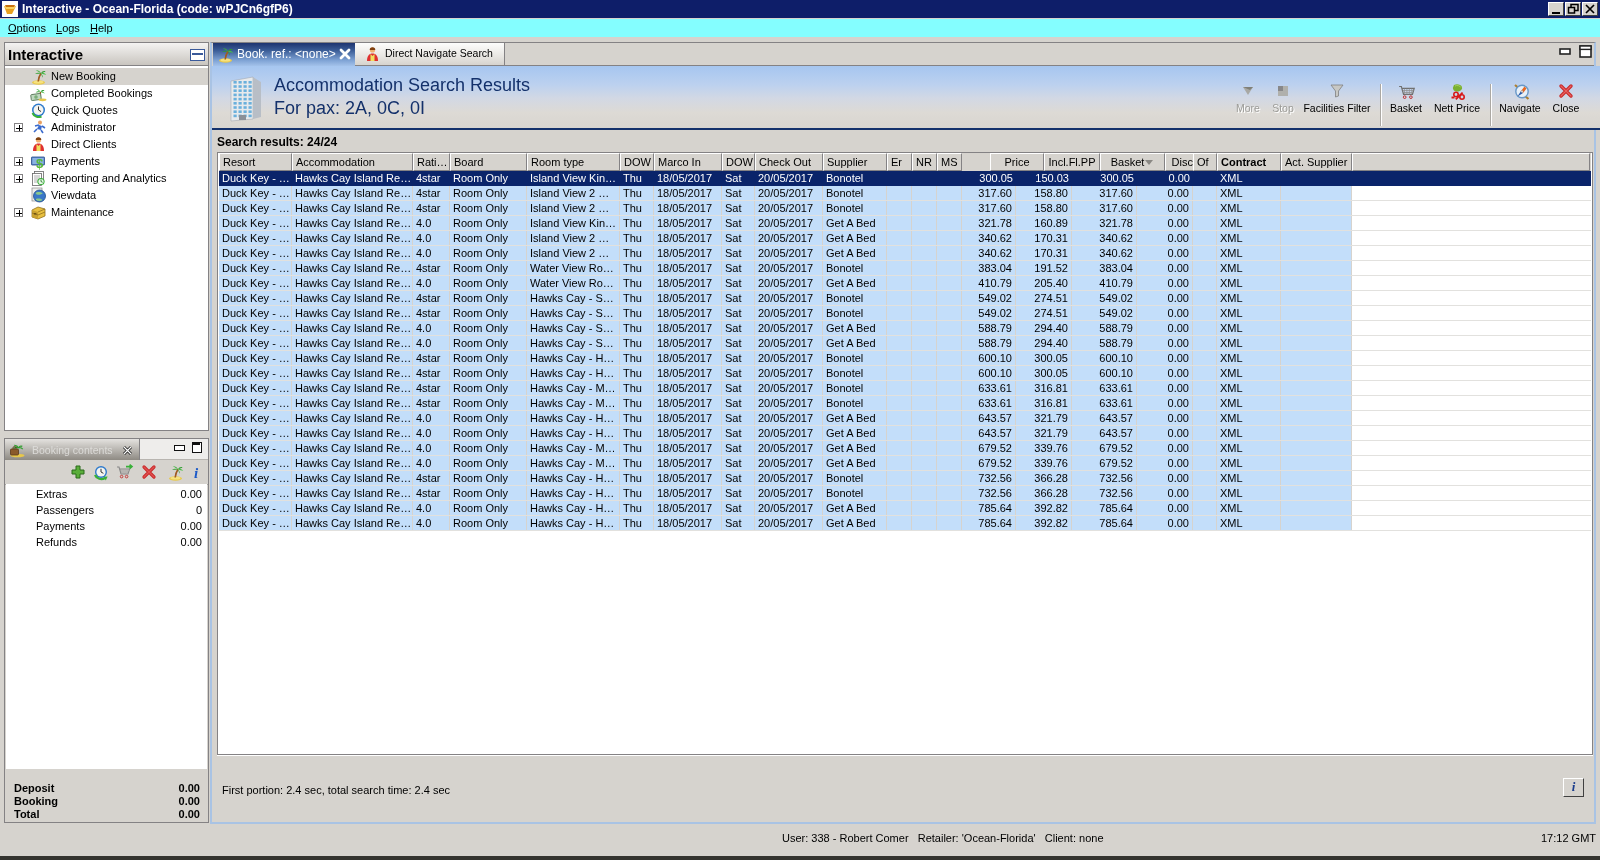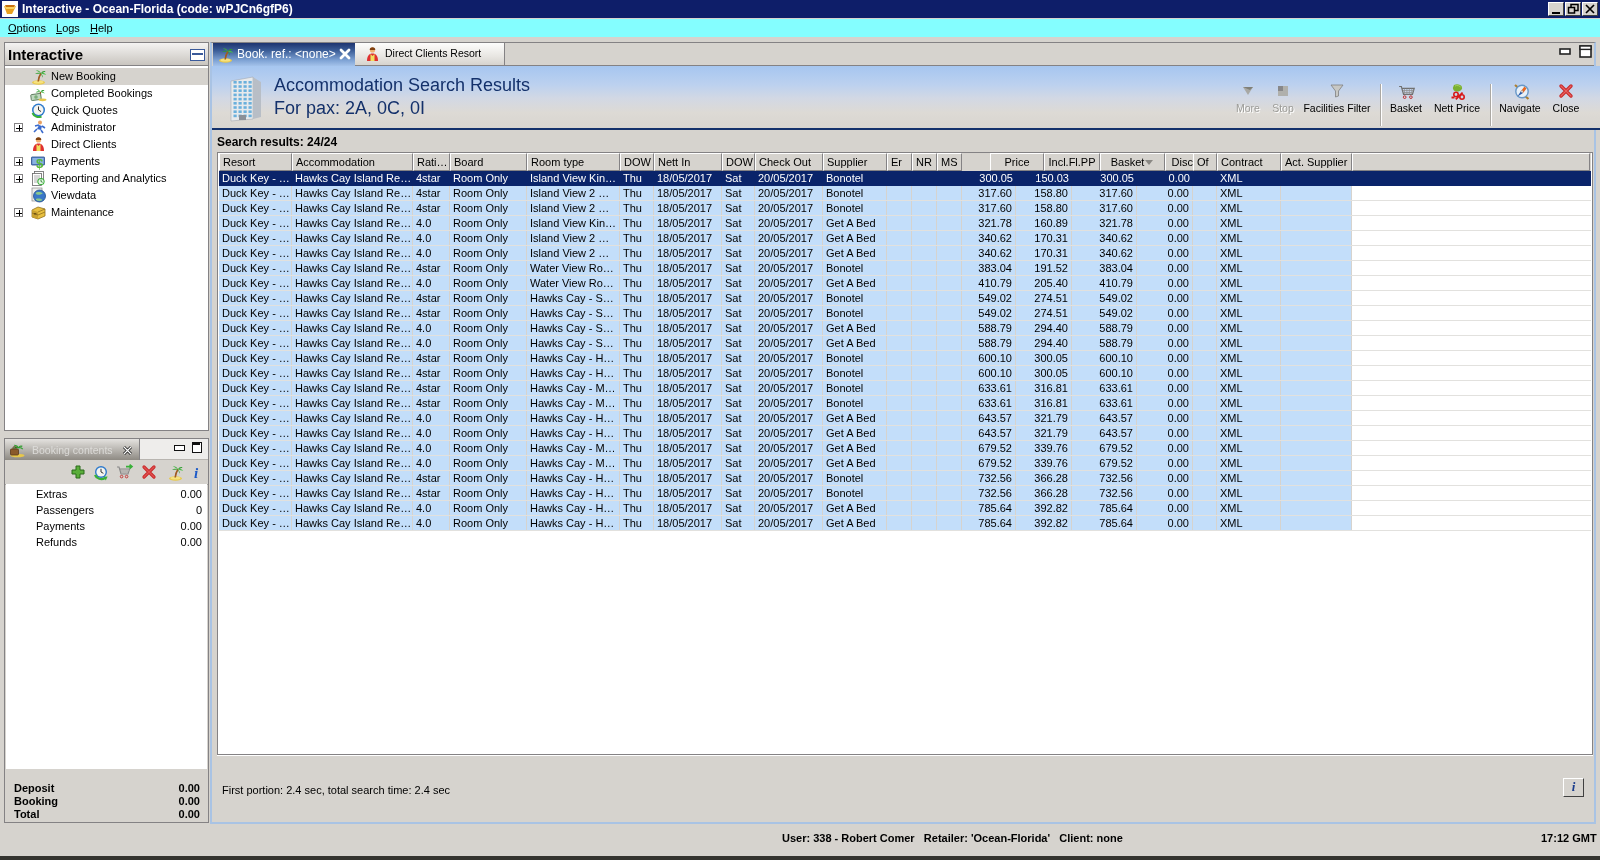--- a/index.html
+++ b/index.html
@@ -76,21 +76,21 @@
 .drow.sel .dcell { border-right:none; height:15px; line-height:15px; }
 .dcell.num { text-align:right; padding-right:3px; }
 
 #footinfo { position:absolute; left:0px; top:713px; width:1382px; height:50px; background:#D6D3CE; font-size:11px; }
 #footinfo .ibtn { position:absolute; right:10px; top:22px; width:21px; height:19px; background:#D6D3CE; border-top:1px solid #fff; border-left:1px solid #fff; border-right:1px solid #404040; border-bottom:1px solid #404040; color:#1A3C8C; font-weight:bold; font-size:13px; text-align:center; font-family:"Liberation Serif",serif; font-style:italic; }
 
 #bottabs { position:absolute; left:0px; top:763px; width:1382px; height:19px; font-size:10.5px; }
 .btab { position:absolute; top:0; height:19px; line-height:18px; border-right:1px solid #848284; border-bottom:1px solid #848284; border-left:1px solid #fff; padding:0 5px; background:#D6D3CE; white-space:nowrap; }
 
 #statusbar { position:absolute; left:0; top:827px; width:1600px; height:28px; background:#D6D3CE; font-size:11px; z-index:5; }
-#statusbar span { white-space:nowrap;font-weight:bold; }
+#statusbar span { white-space:nowrap; }
 #bottomstrip { position:absolute; left:0; top:856px; width:1600px; height:4px; background:#34342F; z-index:5; }
 </style>
 </head>
 <body>
 <div id="titlebar">
   <div class="ticon">
     <svg width="16" height="16" viewBox="0 0 16 16">
       <polygon points="2,5 14,5 10,13 5,13" fill="#E8A020"></polygon>
       <polygon points="2,5 14,5 12,8 4,8" fill="#F8D060"></polygon>
       <polygon points="3,4 13,4 12,6 4,6" fill="#C87010"></polygon>
@@ -324,21 +324,21 @@
           <path d="M2,2 L10,10 M10,2 L2,10" stroke="#fff" stroke-width="2.8" stroke-linecap="round"></path>
         </svg>
     </div>
     <div id="mtab2">
         <div style="position:absolute;left:9px;top:3px;"><svg width="17" height="17" viewBox="0 0 17 17">
   <circle cx="8.5" cy="4" r="2.6" fill="#F0B070"></circle>
   <path d="M8.5,1.2 A2.8,2.8 0 0 1 11.3,4 L5.7,4 A2.8,2.8 0 0 1 8.5,1.2" fill="#804010"></path>
   <path d="M3,15 C3,10 5,7.5 8.5,7.5 C12,7.5 14,10 14,15 Z" fill="#E03030"></path>
   <path d="M6.5,8 L8.5,10 L10.5,8 L10.5,15 L6.5,15 Z" fill="#F0E060"></path>
   </svg></div>
-        <span style="position:absolute;left:30px;top:4px;">Direct Clients Resort</span>
+        <span style="position:absolute;left:30px;top:4px;">Direct Navigate Search</span>
       </div>
     <div id="resttabs"></div>
     <div class="wbtn2" style="left:1347px;"><svg width="13" height="13">
           <rect x="1" y="4" width="10" height="5" fill="#fff" stroke="#222" stroke-width="1.6"></rect>
         </svg></div>
     <div class="wbtn2" style="left:1367px;"><svg width="13" height="13">
           <rect x="1" y="1" width="11" height="11" fill="#fff" stroke="#222" stroke-width="1.6"></rect>
           <rect x="1" y="1" width="11" height="3.4" fill="#fff" stroke="#222" stroke-width="1.4"></rect>
         </svg></div>
   </div>
@@ -427,35 +427,35 @@
     </div>
   <div id="searchlbl">Search results: 24/24</div>
   <div id="tblwrap">
     <div id="tblhead">
         <div class="hcell " style="left:0px;width:73px;">Resort</div>
         <div class="hcell " style="left:73px;width:121px;">Accommodation</div>
         <div class="hcell " style="left:194px;width:37px;">Rati…</div>
         <div class="hcell " style="left:231px;width:77px;">Board</div>
         <div class="hcell " style="left:308px;width:93px;">Room type</div>
         <div class="hcell " style="left:401px;width:34px;">DOW</div>
-        <div class="hcell " style="left:435px;width:68px;">Nett In</div>
+        <div class="hcell " style="left:435px;width:68px;">Marco In</div>
         <div class="hcell " style="left:503px;width:33px;">DOW</div>
         <div class="hcell " style="left:536px;width:68px;">Check Out</div>
         <div class="hcell " style="left:604px;width:64px;">Supplier</div>
         <div class="hcell " style="left:668px;width:25px;">Er</div>
         <div class="hcell " style="left:693px;width:25px;">NR</div>
         <div class="hcell " style="left:718px;width:25px;">MS</div>
         <div class="hcell num" style="left:743px;width:54px;">Price</div>
         <div class="hcell num" style="left:797px;width:56px;">Incl.Fl.PP</div>
         <div class="hcell num" style="left:853px;width:65px;">Basket<svg width="9" height="8" style="margin-left:1px;">
             <polygon points="0,2 8,2 4,7" fill="#8A8884"></polygon>
           </svg></div>
         <div class="hcell num" style="left:918px;width:56px;">Discount</div>
         <div class="hcell " style="left:974px;width:24px;">Of</div>
-        <div class="hcell " style="left:998px;width:64px;">Contract</div>
+        <div class="hcell " style="left:998px;width:64px;font-weight:bold;">Contract</div>
         <div class="hcell " style="left:1062px;width:71px;">Act. Supplier</div>
         <div class="hcell " style="left:1133px;width:238px;"></div>
       </div>
     <div id="tblbody">
         <div class="drow sel" style="top:0px;">
           <div class="dcell " style="left:0px;width:73px;">Duck Key - …</div>
           <div class="dcell " style="left:73px;width:121px;">Hawks Cay Island Re…</div>
           <div class="dcell " style="left:194px;width:37px;">4star</div>
           <div class="dcell " style="left:231px;width:77px;">Room Only</div>
           <div class="dcell " style="left:308px;width:93px;">Island View Kin…</div>

